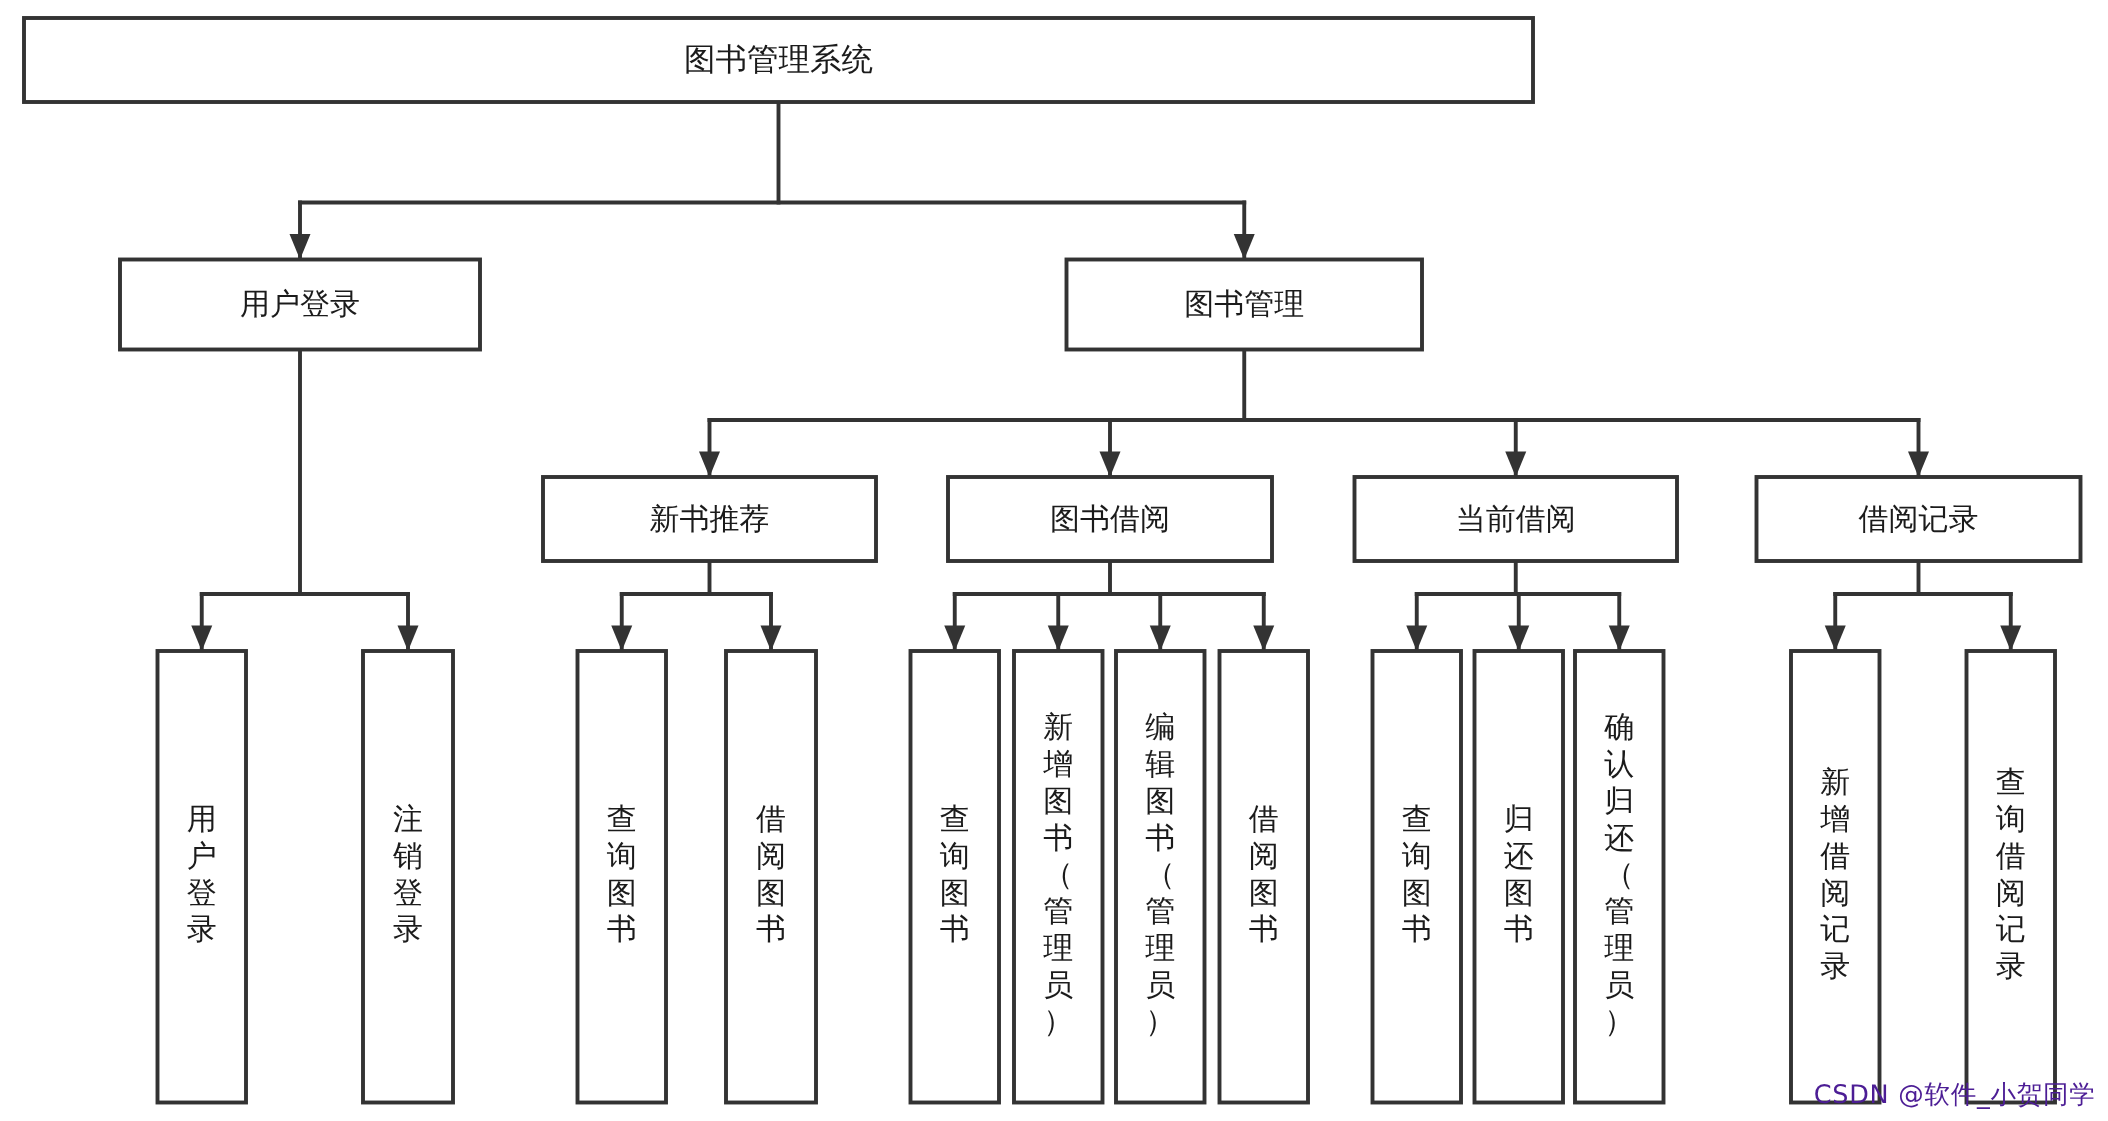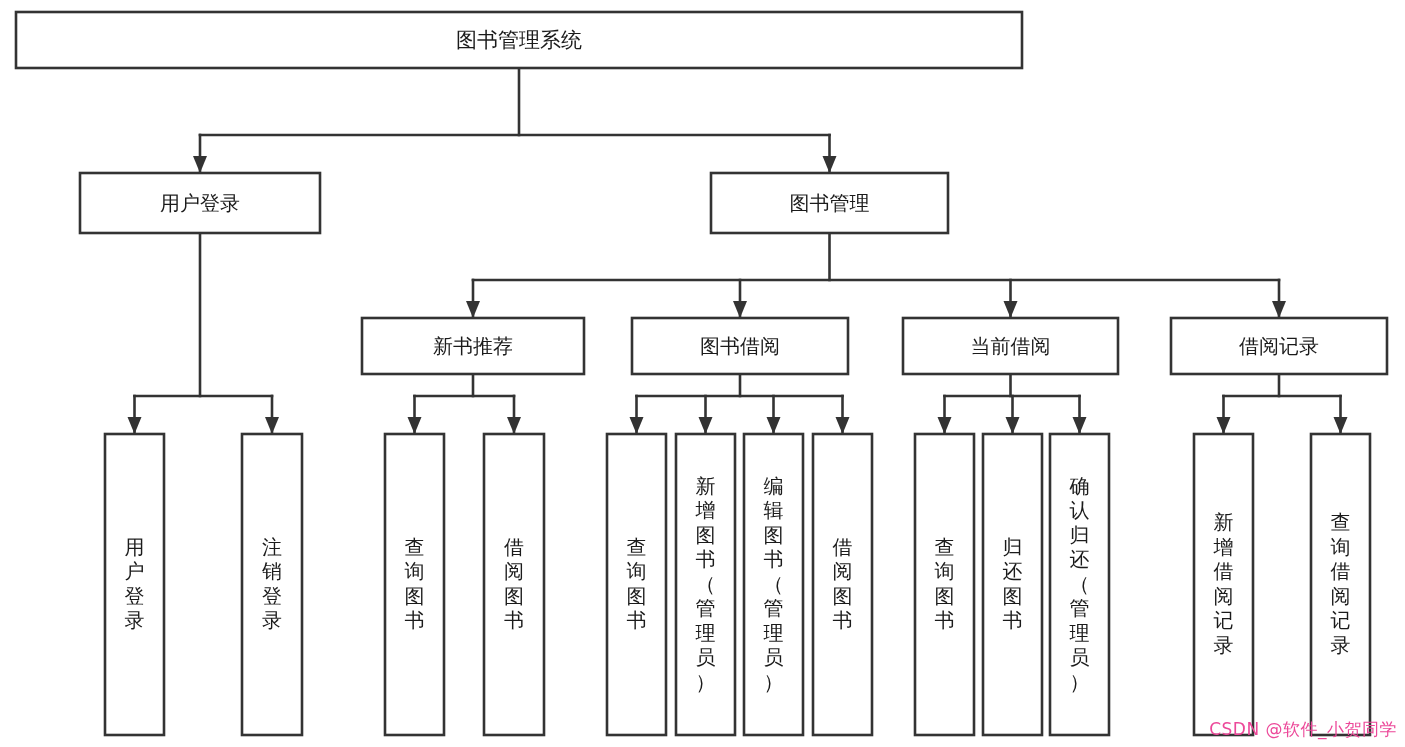--- a/index.html
+++ b/index.html
@@ -51,21 +51,21 @@
     font-size: 20px;
     text-anchor: middle;
     dominant-baseline: middle;
   }
   .watermark {
     position: absolute;
     right: 8px;
     bottom: 6px;
     font-family: "DejaVu Sans", "Liberation Sans", sans-serif;
     font-size: 17px;
-    color: #ec4899;
+    color: #4c1d95;
     letter-spacing: 0.5px;
     white-space: nowrap;
     pointer-events: none;
   }
 </style>
 </head>
 <body>
 
 <div id="diagram-root">
 

